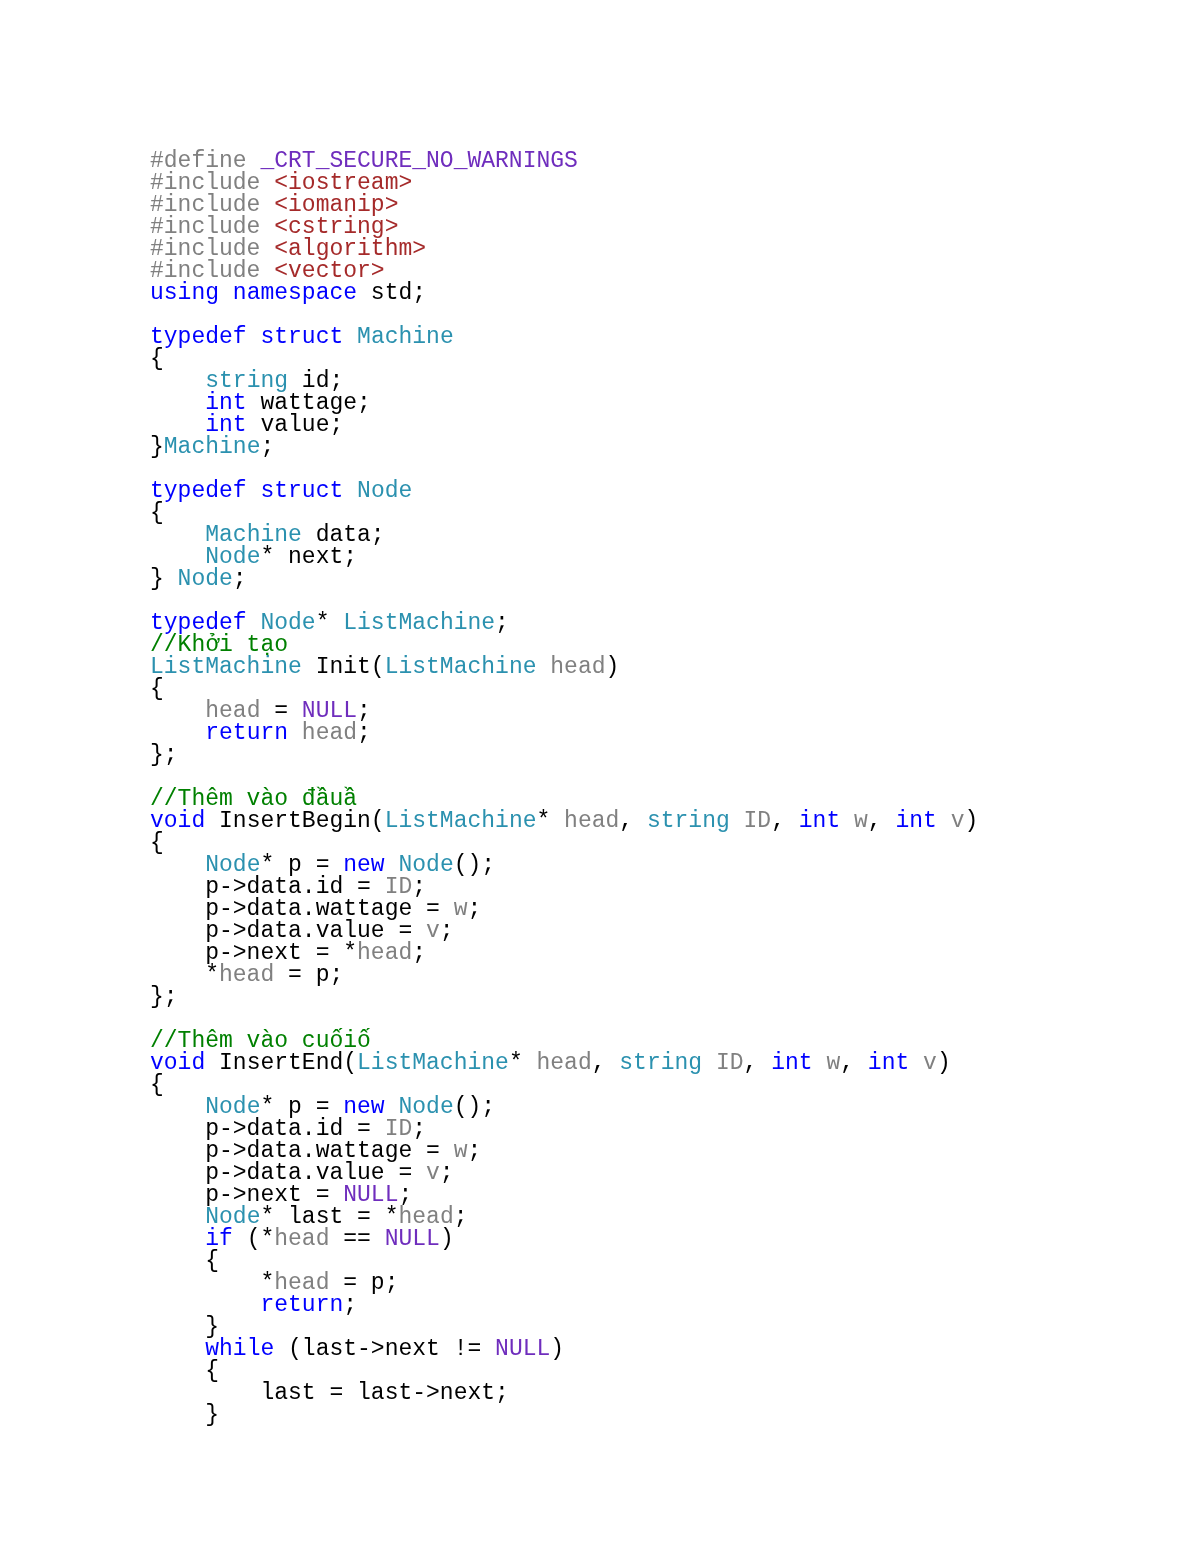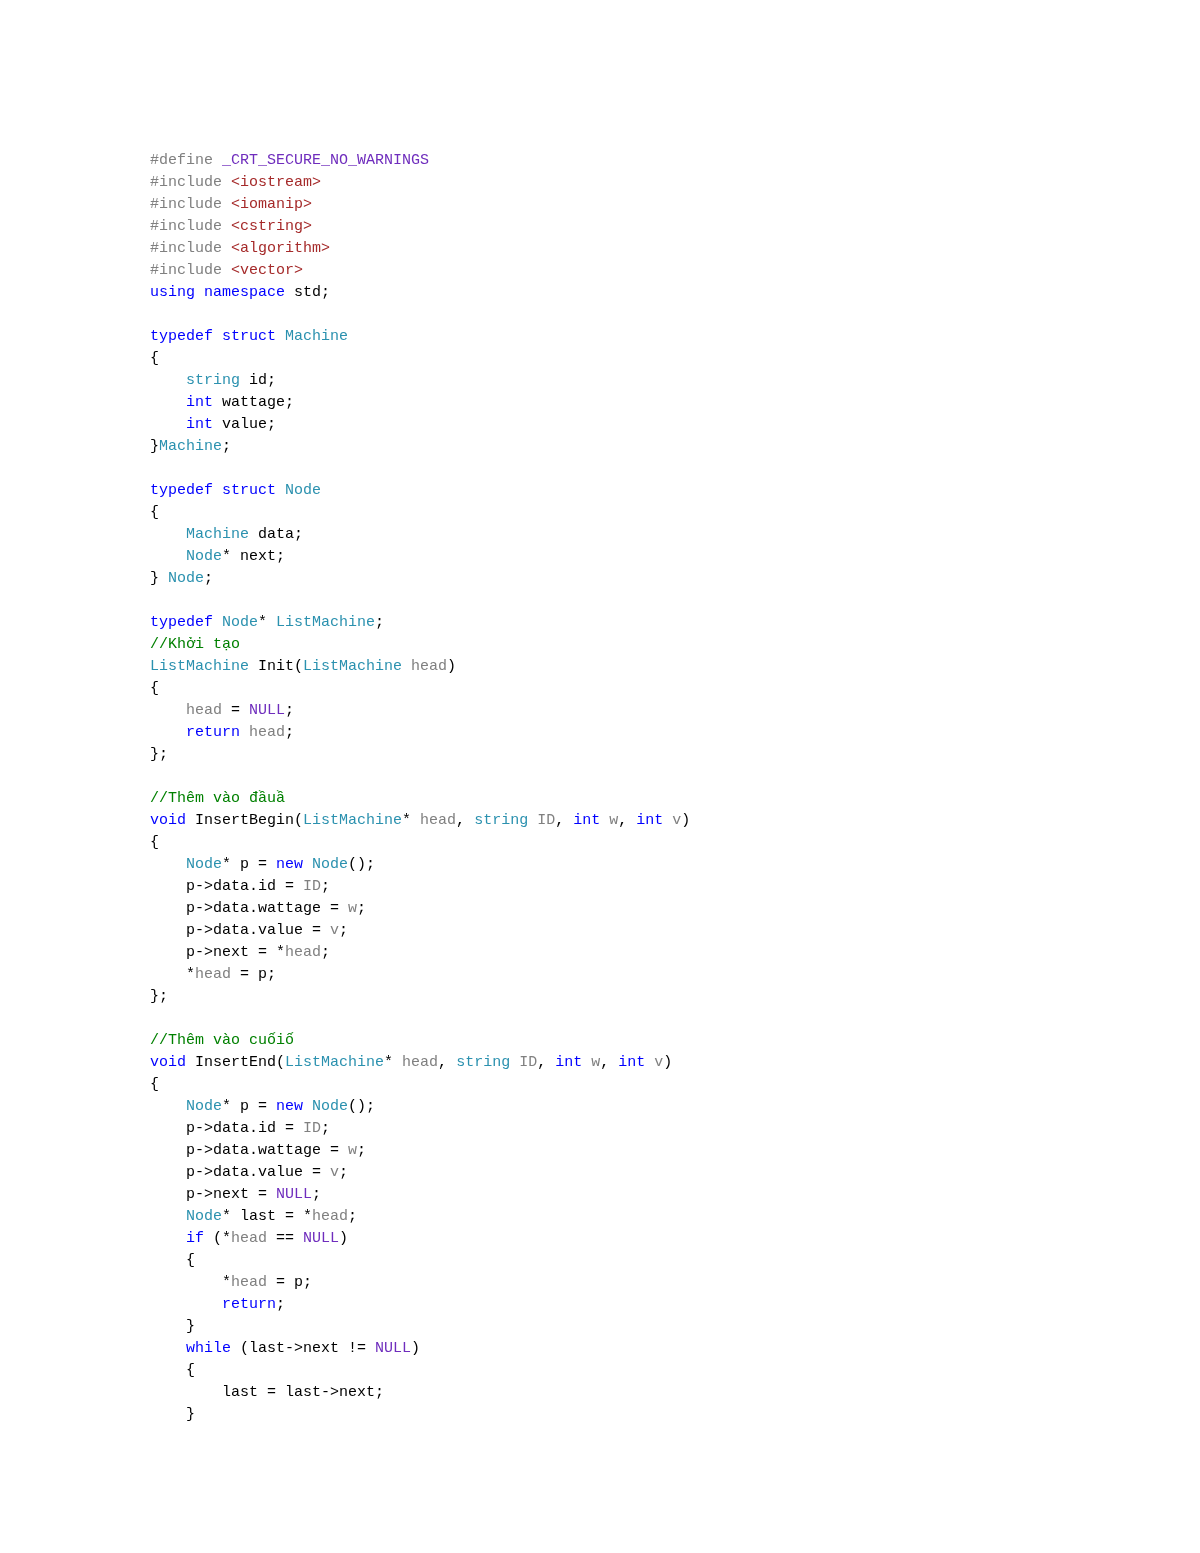--- a/index.html
+++ b/index.html
@@ -8,21 +8,21 @@
     background: #fff;
     width: 1200px;
     height: 1553px;
   }
   .page {
     box-sizing: border-box;
     width: 1200px;
     height: 1553px;
     padding: 150px 150px 0 150px;
     font-family: Consolas, "Courier New", monospace;
-    font-size: 15px;
+    font-size: 23px;
     line-height: 22px;
     white-space: pre;
     color: #000;
   }
   .preproc   { color: #808080; }   
   .macro     { color: #6f2dbd; }   
   .include   { color: #a52a2a; }   
   .keyword   { color: #0000ff; }   
   .type      { color: #2b91af; }   
   .comment   { color: #008000; }   

